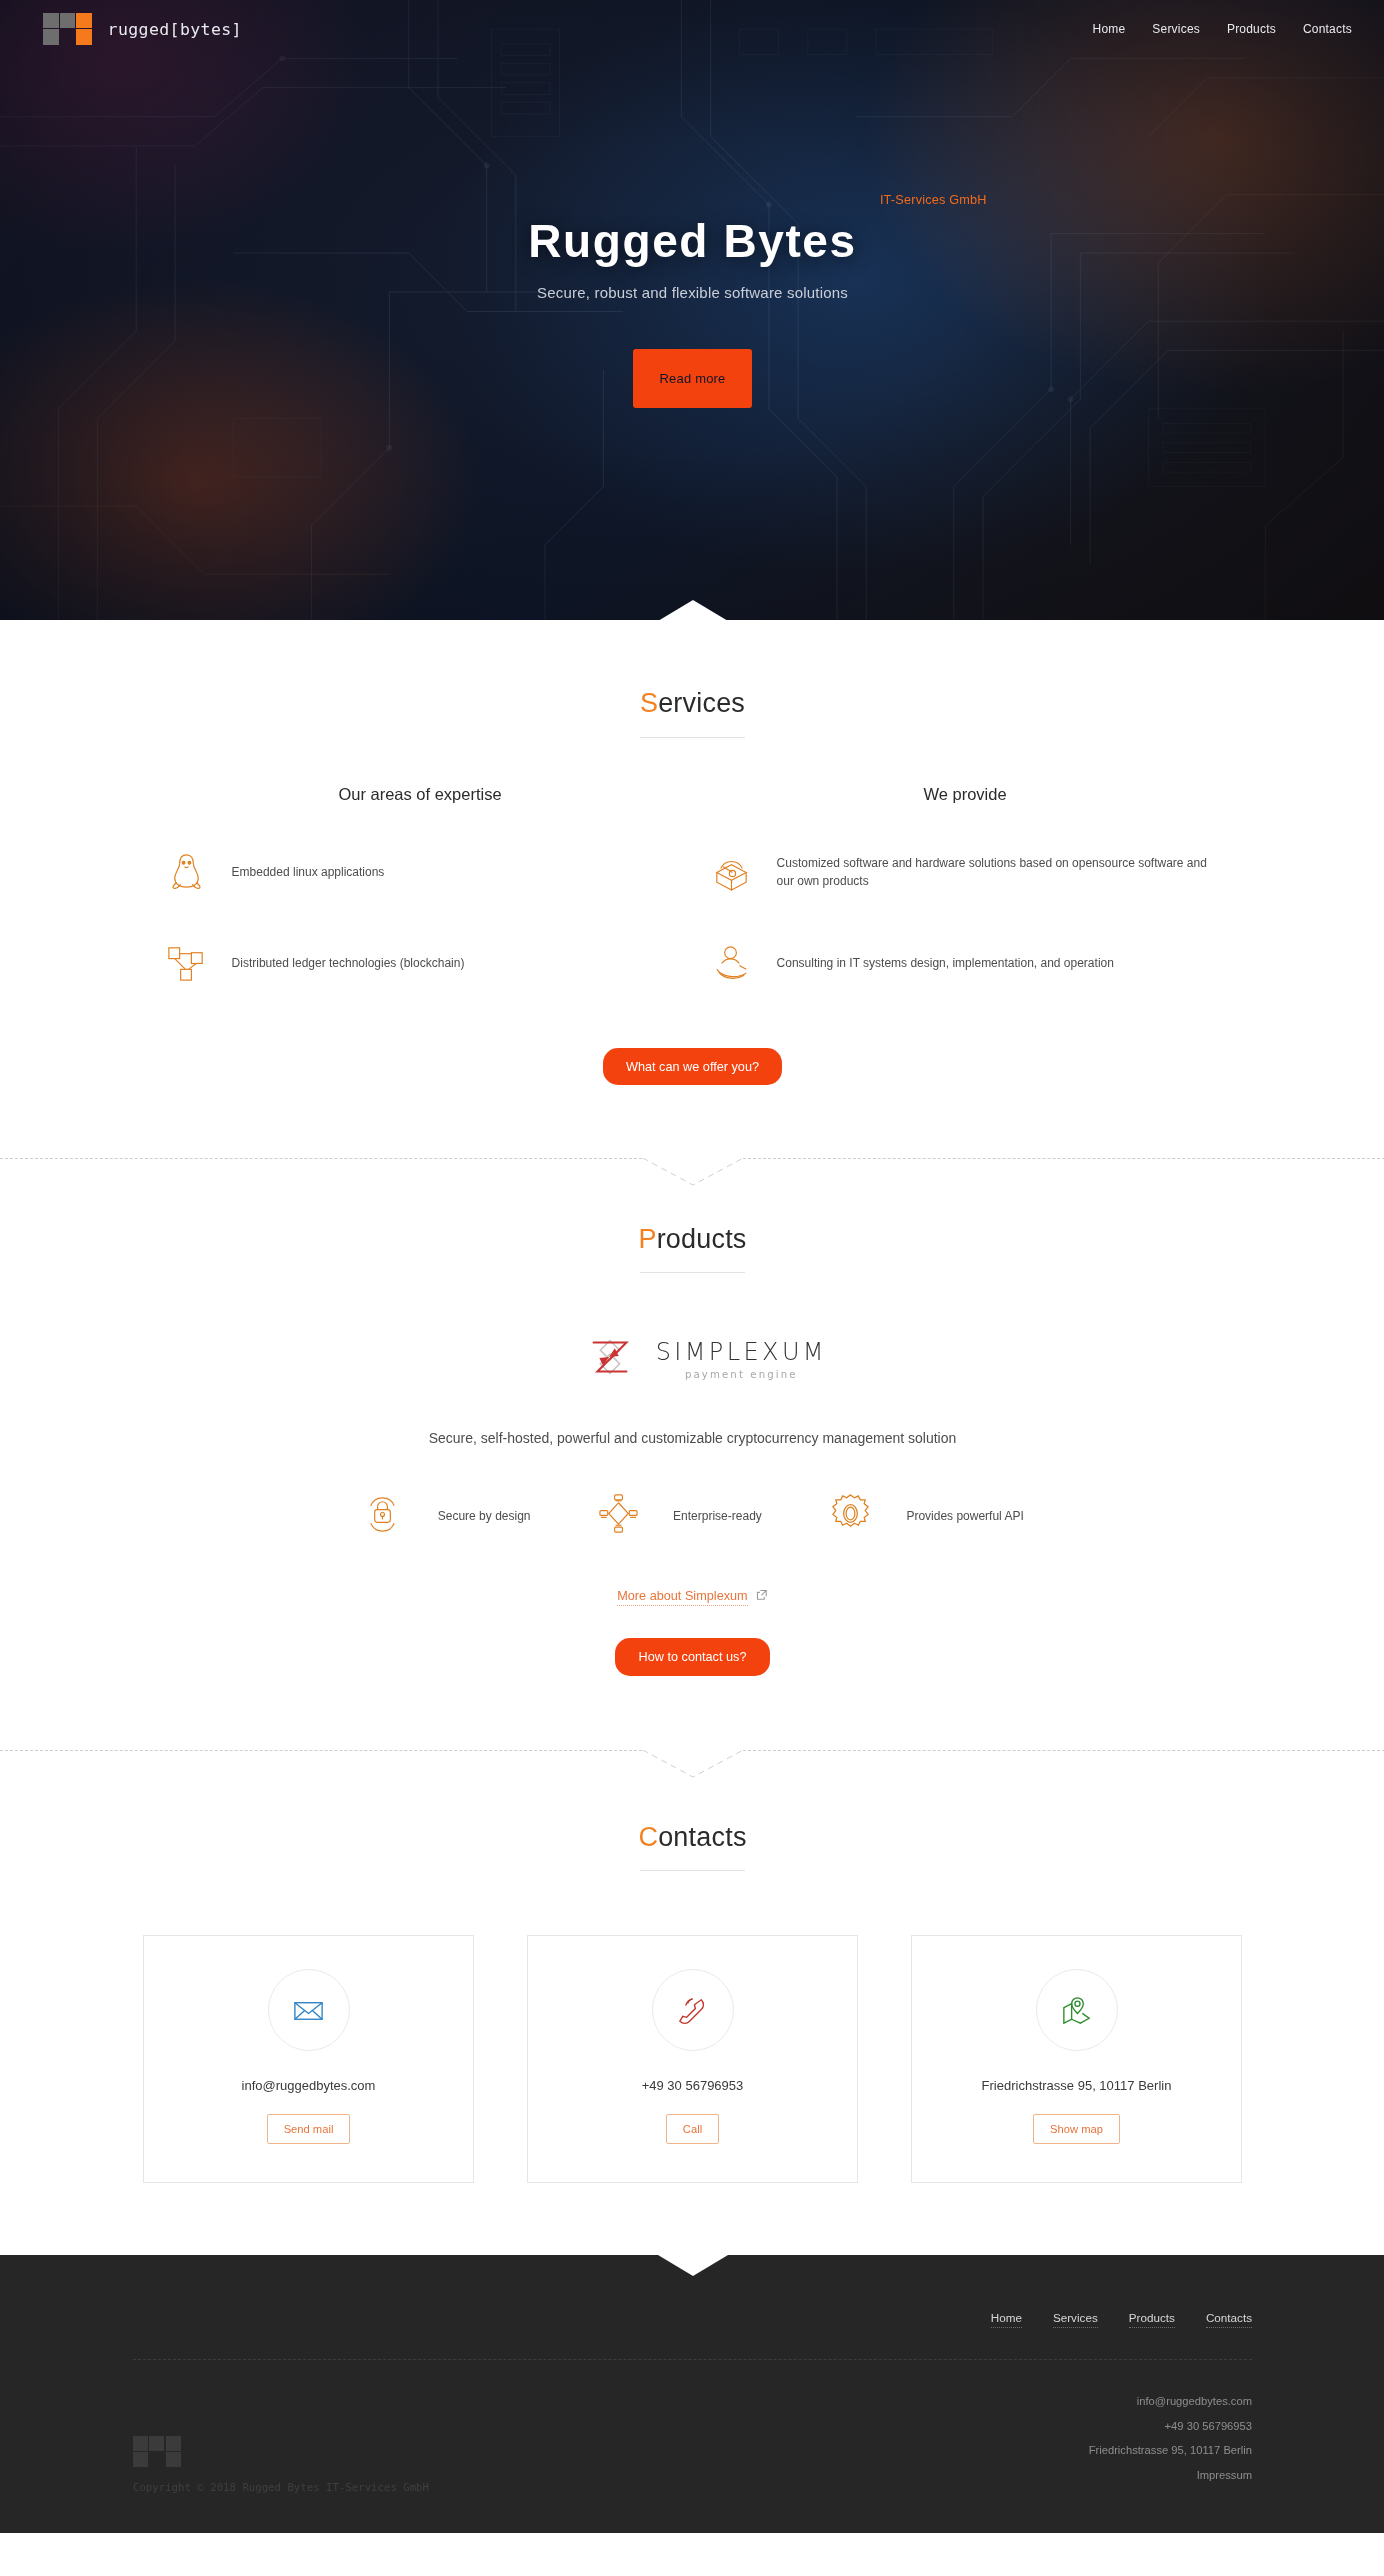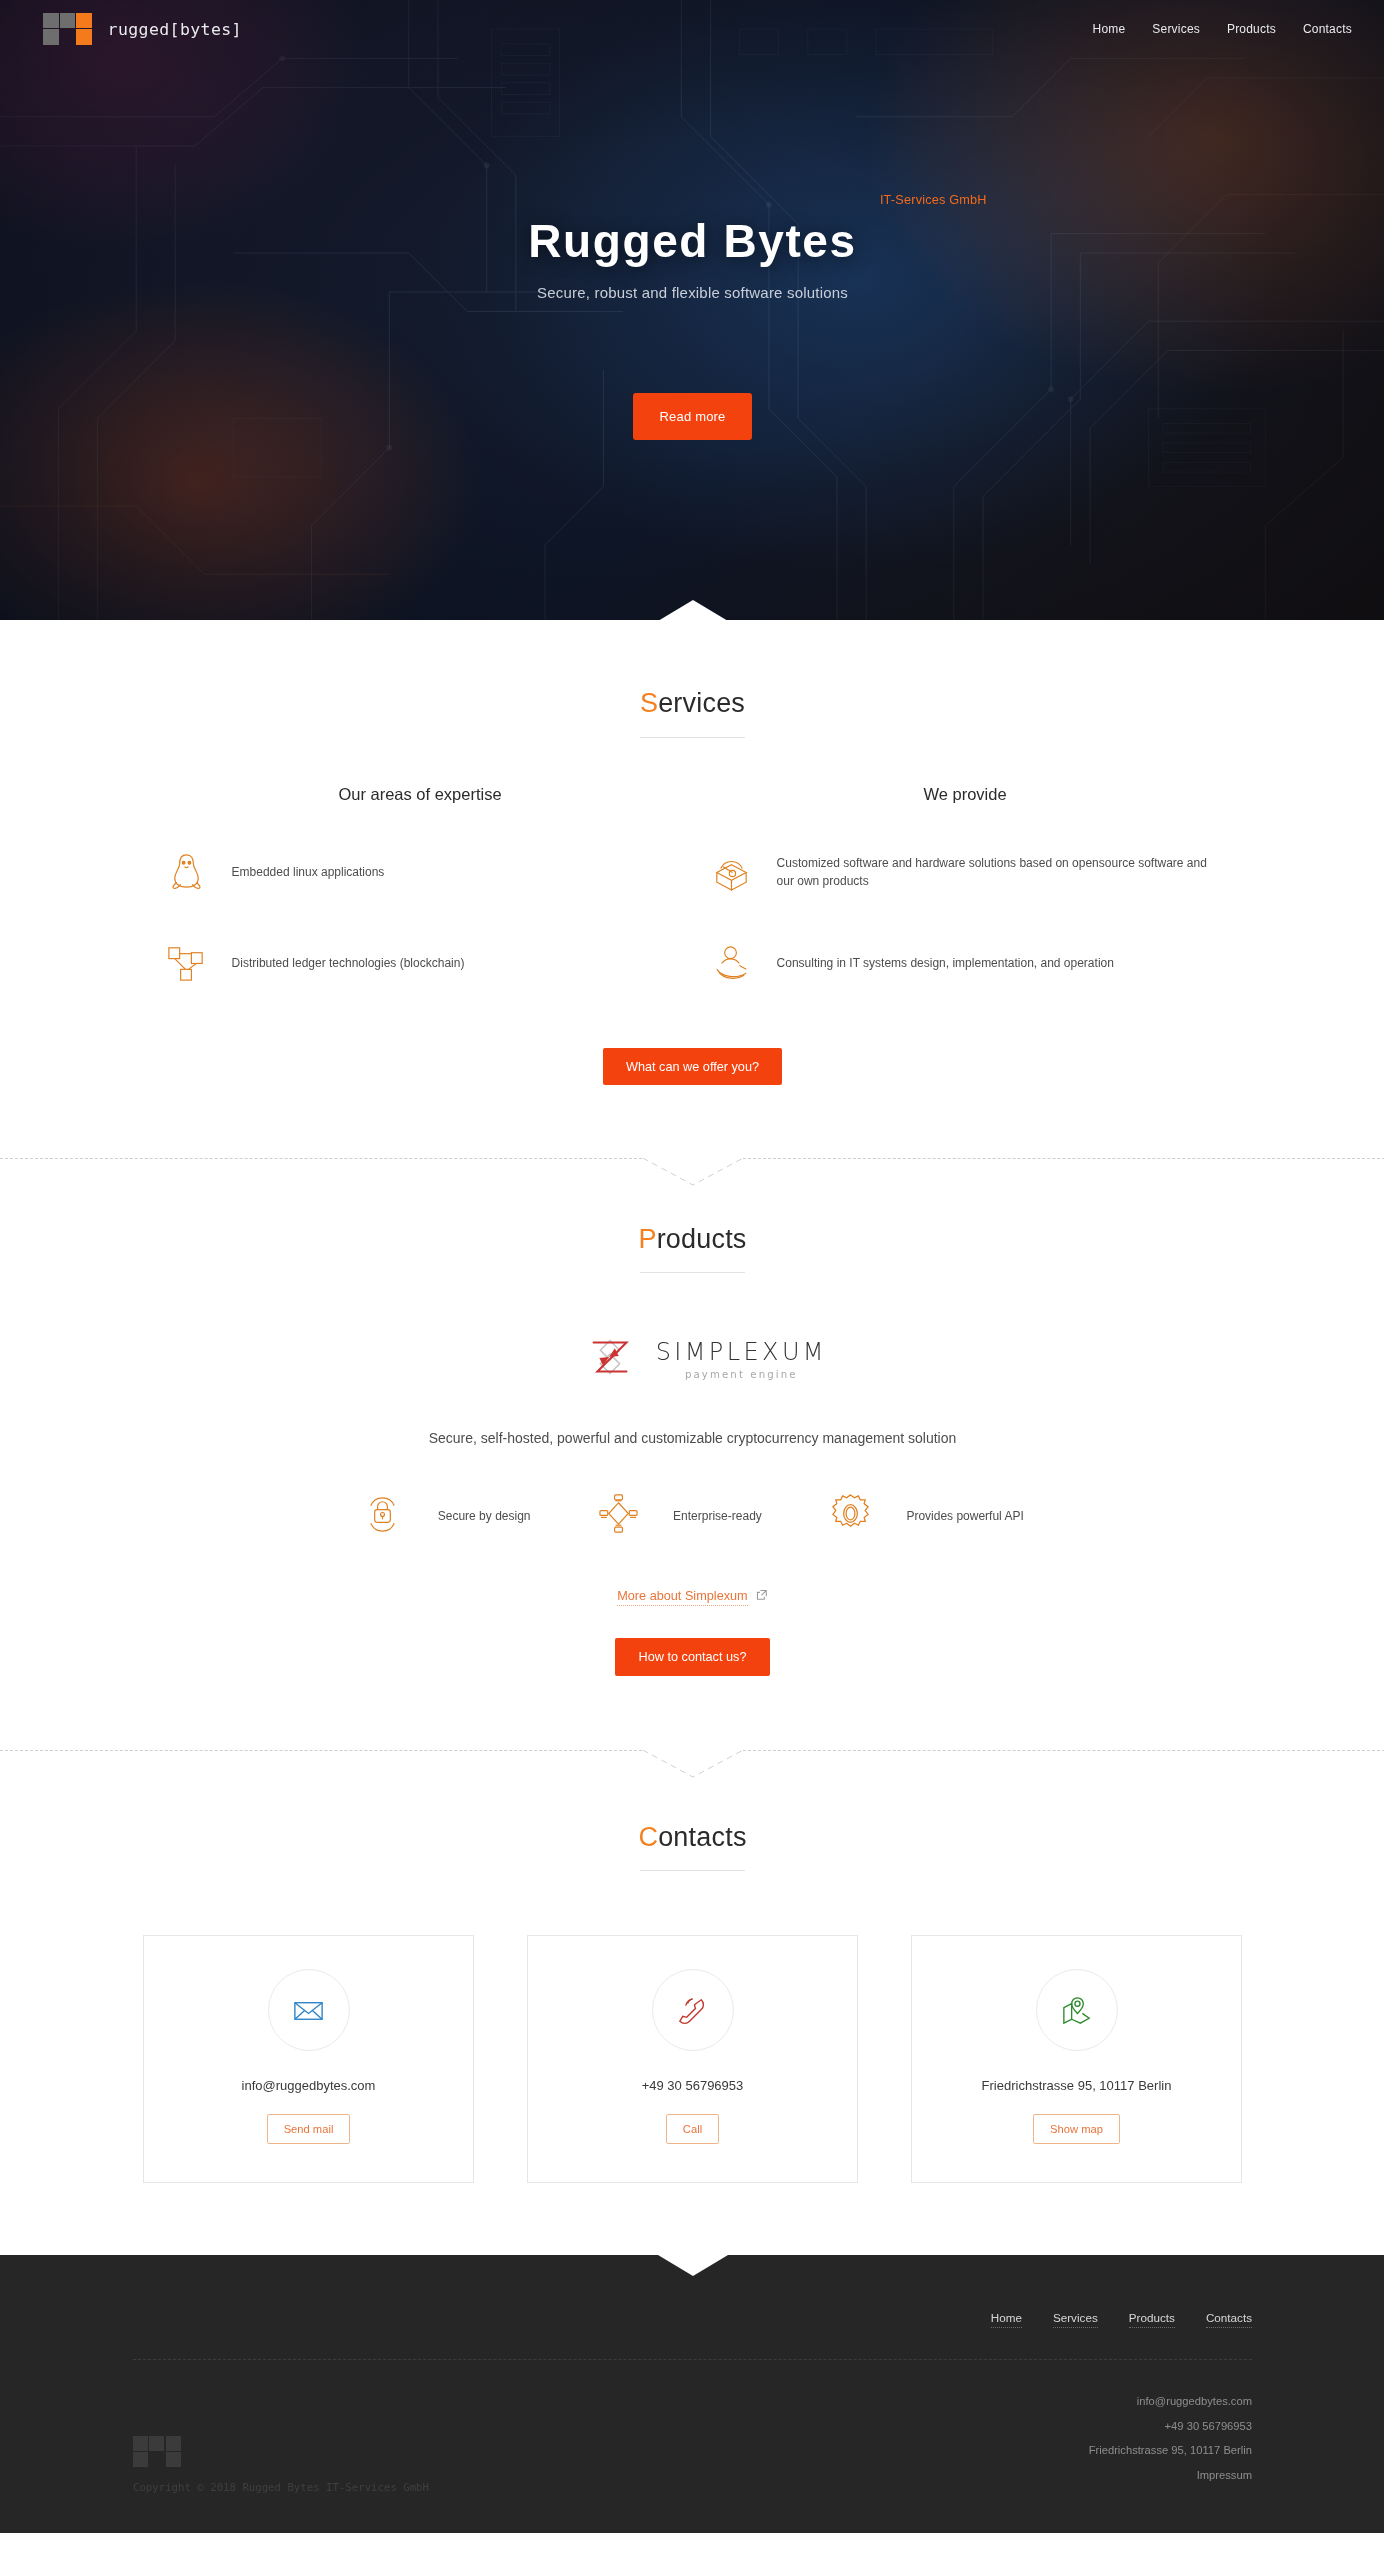--- a/index.html
+++ b/index.html
@@ -74,24 +74,24 @@
   }
   .hero-sup {
     position: absolute; top: -23.4px; right: -130px;
     color: #f36a1c; font-size: 12.7px; letter-spacing: 0.2px; white-space: nowrap;
   }
   .hero-sub {
     margin-top: 17.5px;
     color: #c9ced8; font-size: 15px; letter-spacing: 0.2px;
   }
   .btn-primary {
-    display: inline-block; margin-top: 92px;
-    background: #f4420f; color: #ffffff; border: none;
+    display: inline-block; margin-top: 48px;
+    background: #f4420f; color: #0f172a; border: none;
     font-size: 13px; font-family: inherit;
-    padding: 16px 26px; border-radius: 2.9px; cursor: pointer;
+    padding: 22px 26px; border-radius: 2.9px; cursor: pointer;
     letter-spacing: 0.2px;
   }
   .hero-notch {
     position: absolute; left: 50%; bottom: -1px; transform: translateX(-50%);
     width: 0; height: 0;
     border-left: 35px solid transparent;
     border-right: 35px solid transparent;
     border-bottom: 21.4px solid #ffffff;
     z-index: 6;
   }
@@ -119,21 +119,21 @@
   .svc-item {
     display: flex; align-items: center; gap: 19.5px; margin-bottom: 37px;
     min-height: 54px;
   }
   .svc-icon { flex: 0 0 51px; height: 51px; display: flex; align-items: center; justify-content: center; }
   .svc-text { font-size: 12px; color: #4d4d4d; line-height: 1.5; }
 
   .btn-solid {
     display: block; margin: 17px auto;
     background: #f4420f; color: #fff; border: none; cursor: pointer;
-    font-family: inherit; font-size: 12.7px; padding: 11.7px 23.4px; border-radius: 2px;
+    font-family: inherit; font-size: 12.7px; padding: 11.7px 23.4px; border-radius: 15px;
   }
 
   
   .divider { position: relative; height: 68px; width: 1385px; }
   .divider .dash-l, .divider .dash-r {
     position: absolute; top: 23.4px; height: 0;
     border-top: 1px dashed #cdcdcd;
   }
   .divider .dash-l { left: 0; width: 642px; }
   .divider .dash-r { right: 0; width: 642px; }

